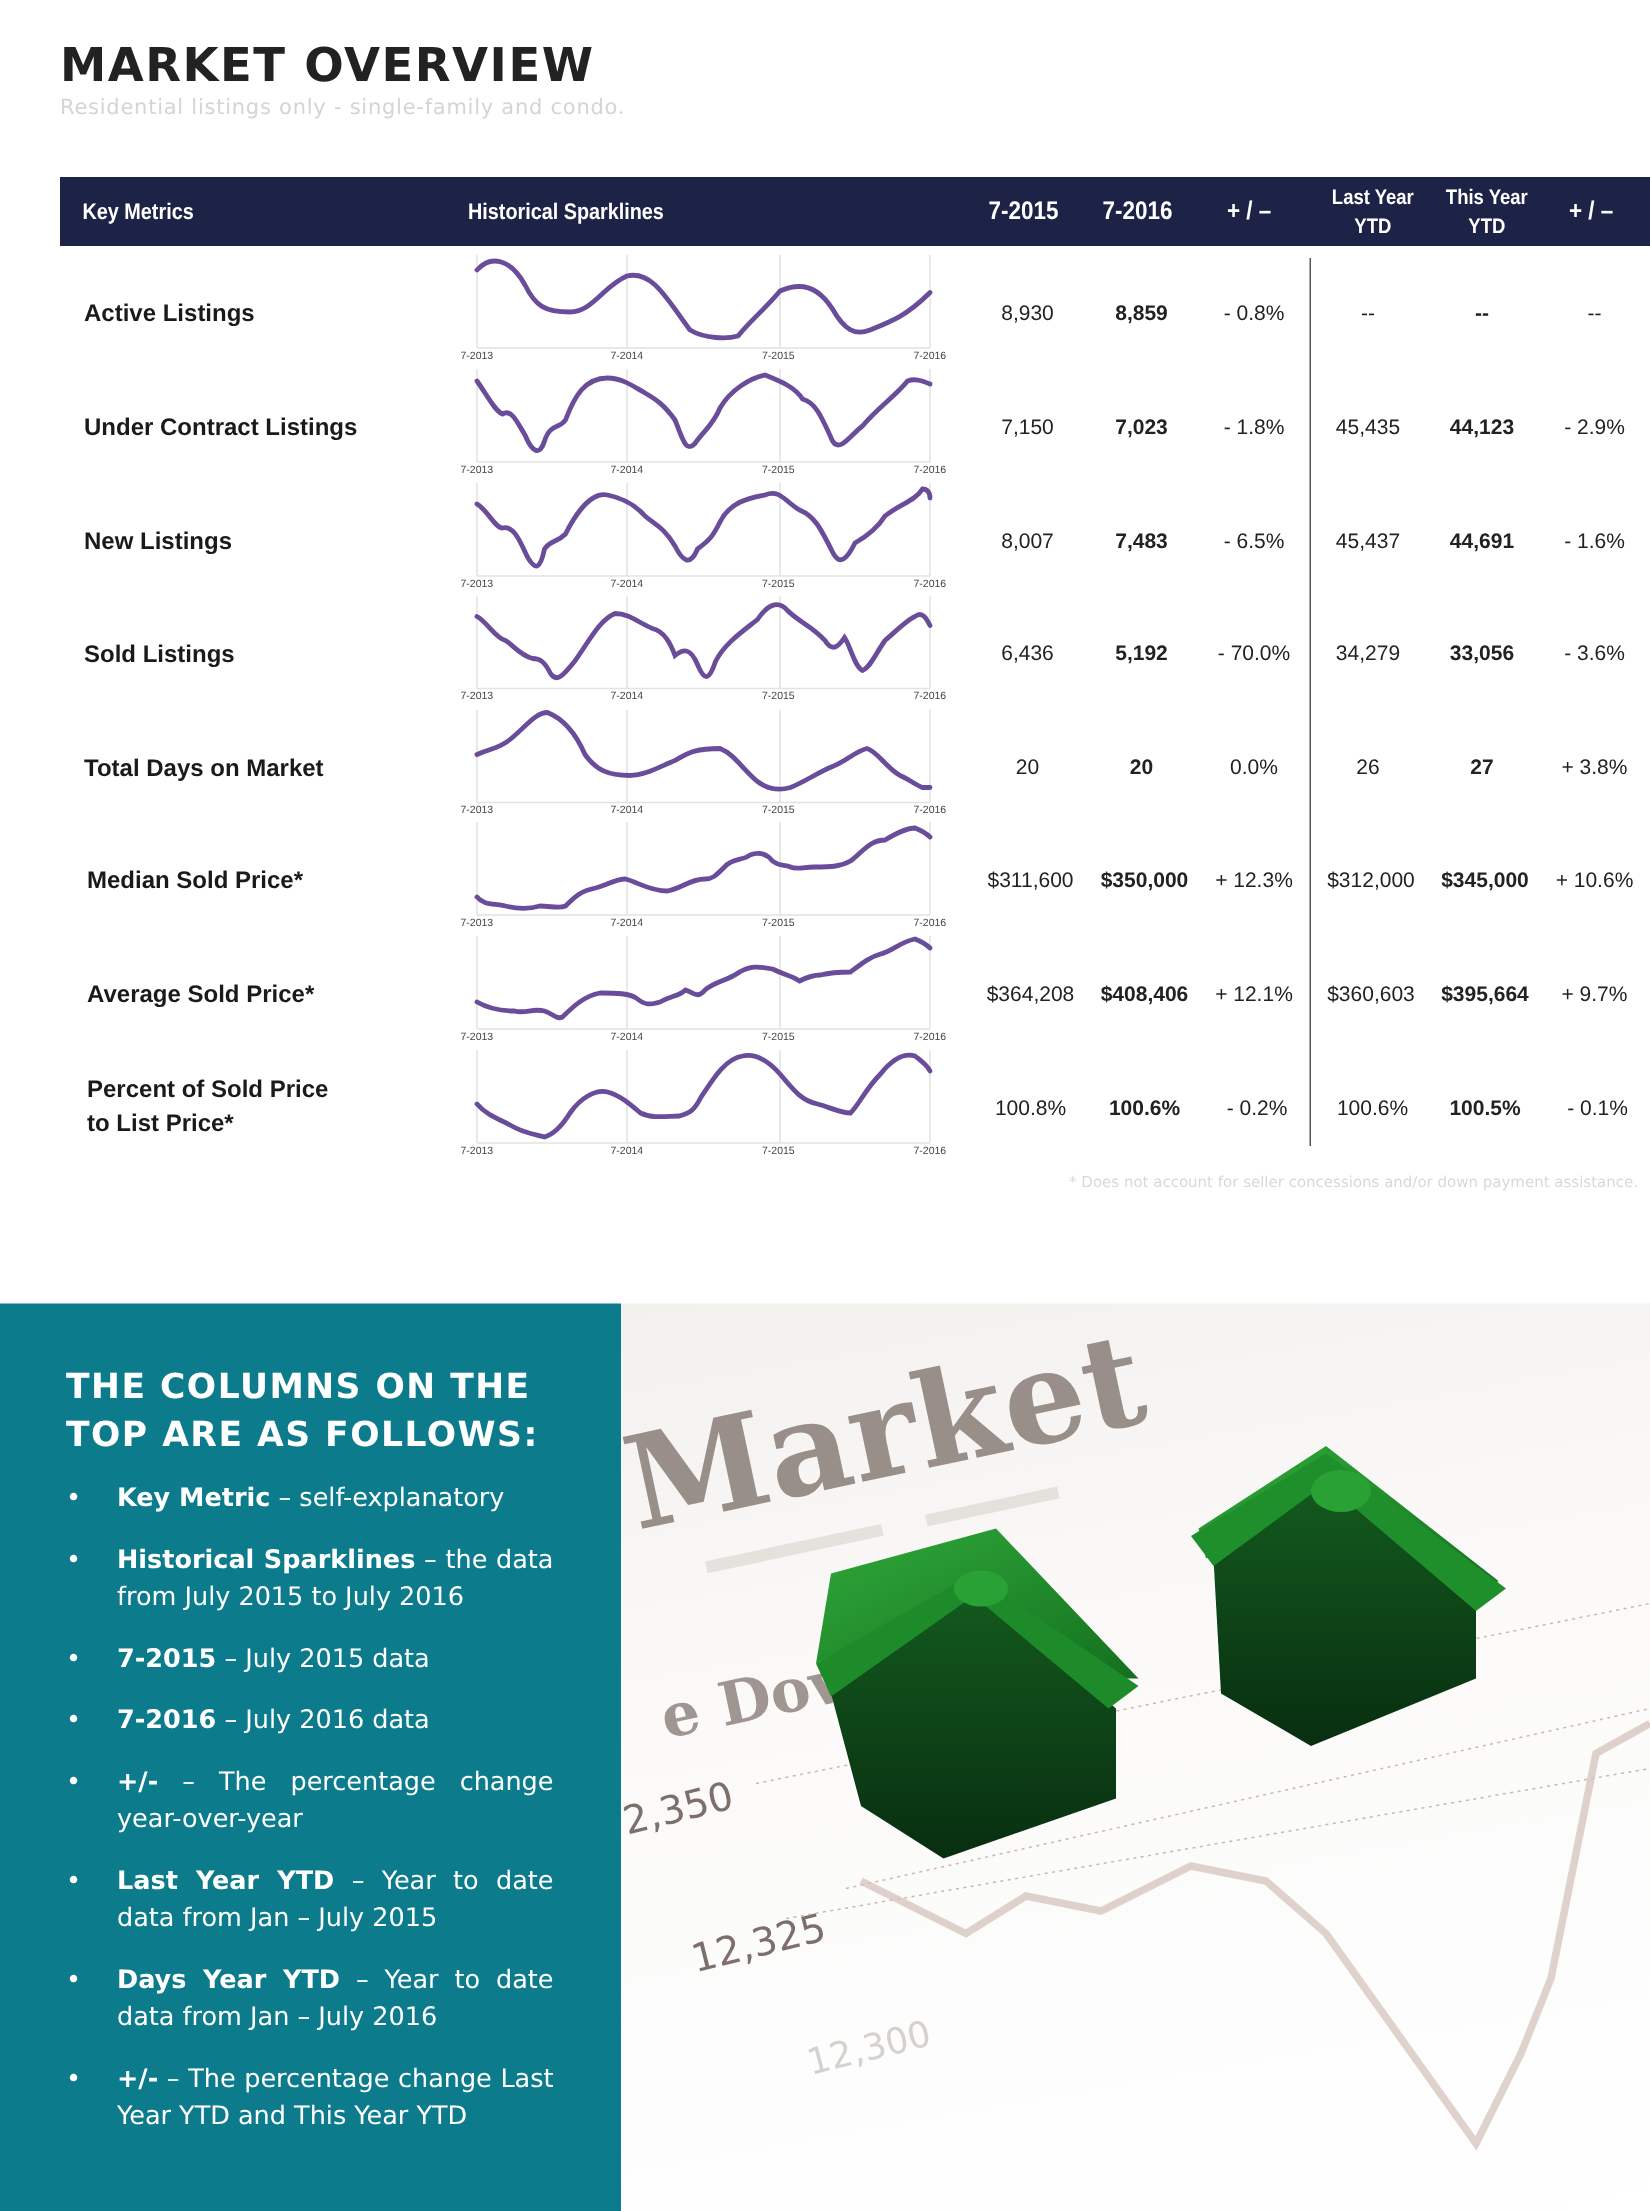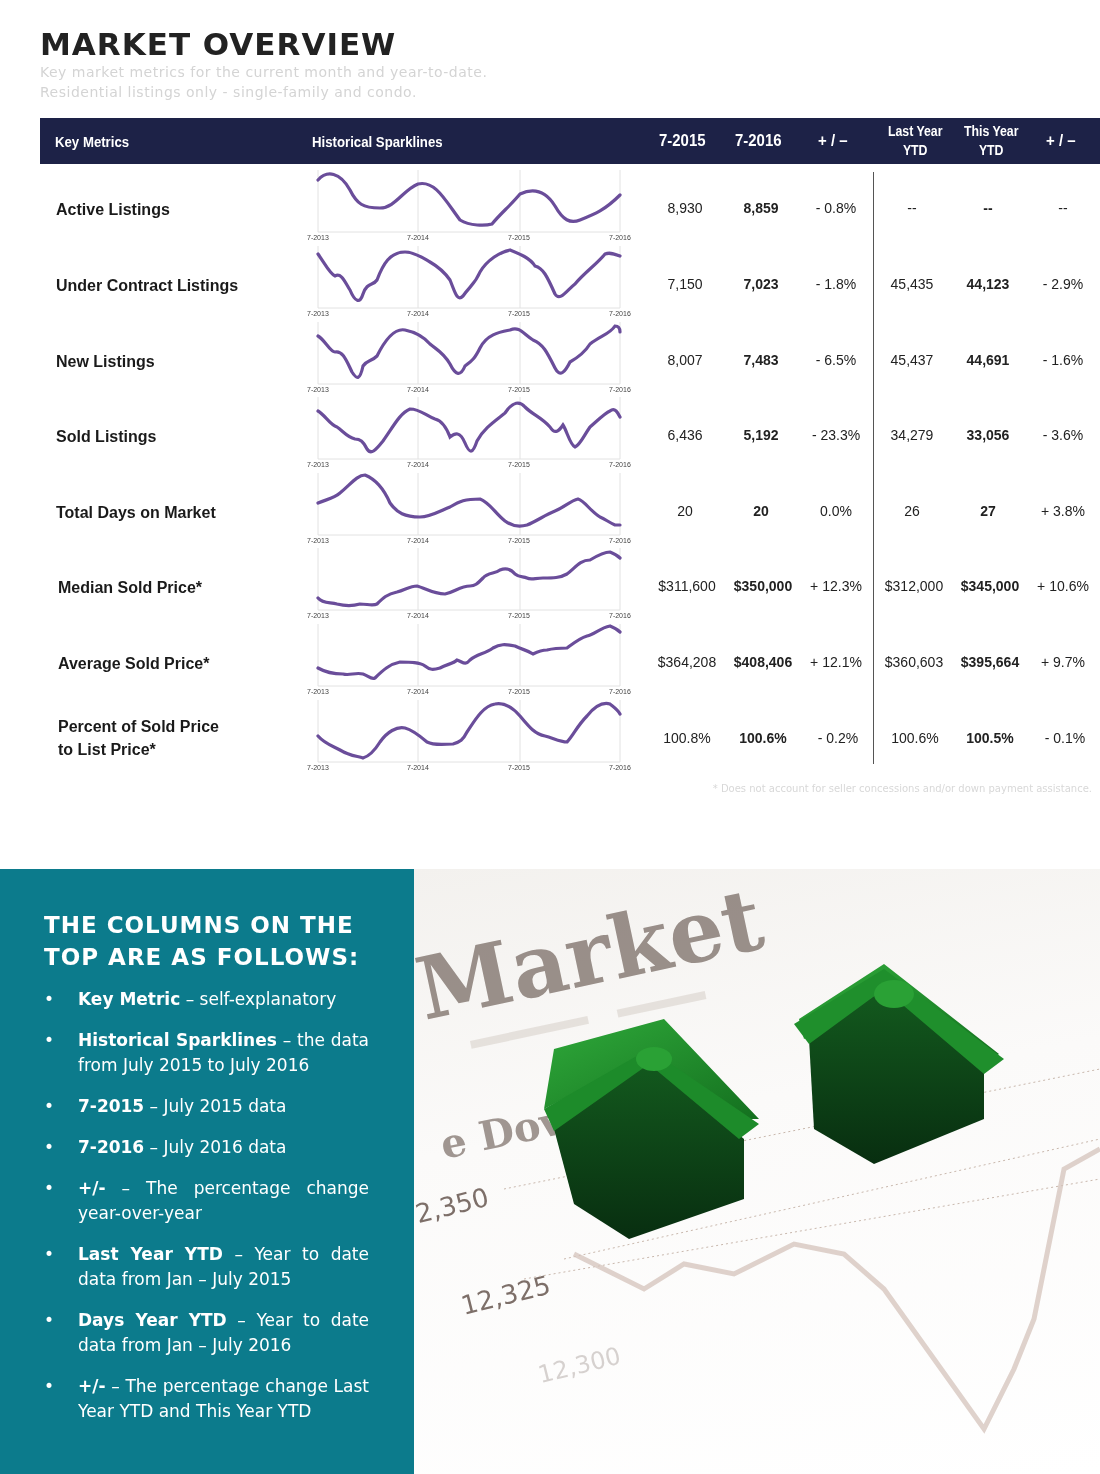--- a/index.html
+++ b/index.html
@@ -33,21 +33,20 @@
   .bullets li .dot { position: absolute; left: 0; top: 0; }
   .bullets li b { font-weight: bold; }
 
   .photo { position: absolute; left: 414px; top: 869px; width: 686px; height: 605px; background: linear-gradient(170deg, #f3f1ee 0%, #fbfaf9 40%, #ffffff 100%); overflow: hidden; }
 </style>
 </head>
 <body>
 
 <div class="title">MARKET OVERVIEW</div>
 <div class="subtitle">
-  <div>Key market metrics for the current month and year-to-date.</div>
   <div>Residential listings only - single-family and condo.</div>
 </div>
 
 <div class="thead">
   <div class="th" style="left:15px; top:15px;">Key Metrics</div>
   <div class="th" style="left:272px; top:15px;">Historical Sparklines</div>
   <div class="th" style="left:619px; top:14px; font-size:17px;">7-2015</div>
   <div class="th" style="left:695px; top:14px; font-size:17px;">7-2016</div>
   <div class="th" style="left:778px; top:14px; font-size:17px;">+ / –</div>
   <div class="th two" style="left:840px; top:4px; width:80px;">
@@ -154,21 +153,21 @@
         </g>
     <path d="M13,14 C20,18 25,28 32,30 C38,34 42,40 50,42 C55,42 58,44 62,52 C66,58 70,54 78,44 C88,30 95,16 105,12 C115,12 120,18 130,22 C138,24 142,32 145,40 C150,36 155,34 160,46 C165,58 168,56 172,44 C178,32 190,24 200,16 C208,4 215,4 220,10 C228,18 236,20 245,30 C250,38 254,34 258,28 C262,34 265,48 270,50 C275,48 278,40 285,30 C292,24 300,16 305,14 C310,10 313,16 315,20" fill="none" stroke="#6a4d9a" stroke-width="3.2" stroke-linecap="round"></path>
       </svg>
     <span class="tick" style="left:2px;">7-2013</span>
     <span class="tick" style="left:102px;">7-2014</span>
     <span class="tick" style="left:203px;">7-2015</span>
     <span class="tick" style="left:304px;">7-2016</span>
   </div>
   <div class="cell" style="left:645px; top:30px;">6,436</div>
   <div class="cell b" style="left:721px; top:30px;">5,192</div>
-  <div class="cell" style="left:796px; top:30px;">- 23.3%</div>
+  <div class="cell" style="left:796px; top:30px;">- 70.0%</div>
   <div class="cell" style="left:872px; top:30px;">34,279</div>
   <div class="cell b" style="left:948px; top:30px;">33,056</div>
   <div class="cell" style="left:1023px; top:30px;">- 3.6%</div>
 </div>
 
 <div class="row" style="top:473px;">
   <div class="metric" style="top:28px;">Total Days on Market</div>
   <div class="spark">
     <svg width="335" height="64" viewBox="0 0 335 64">
         <g stroke="#e2e2e2" stroke-width="1">

